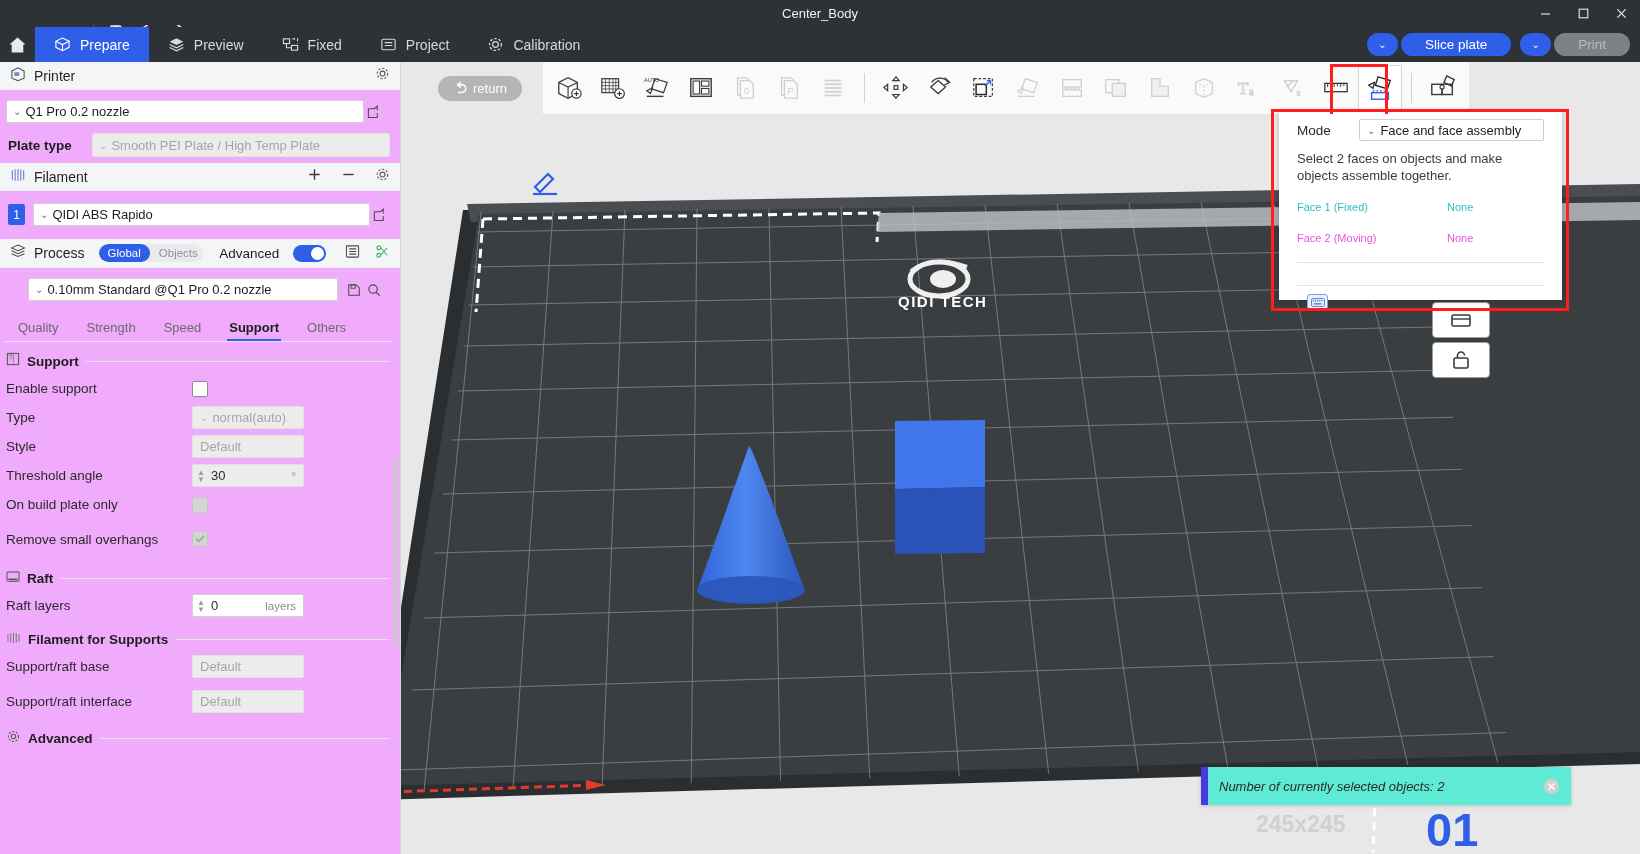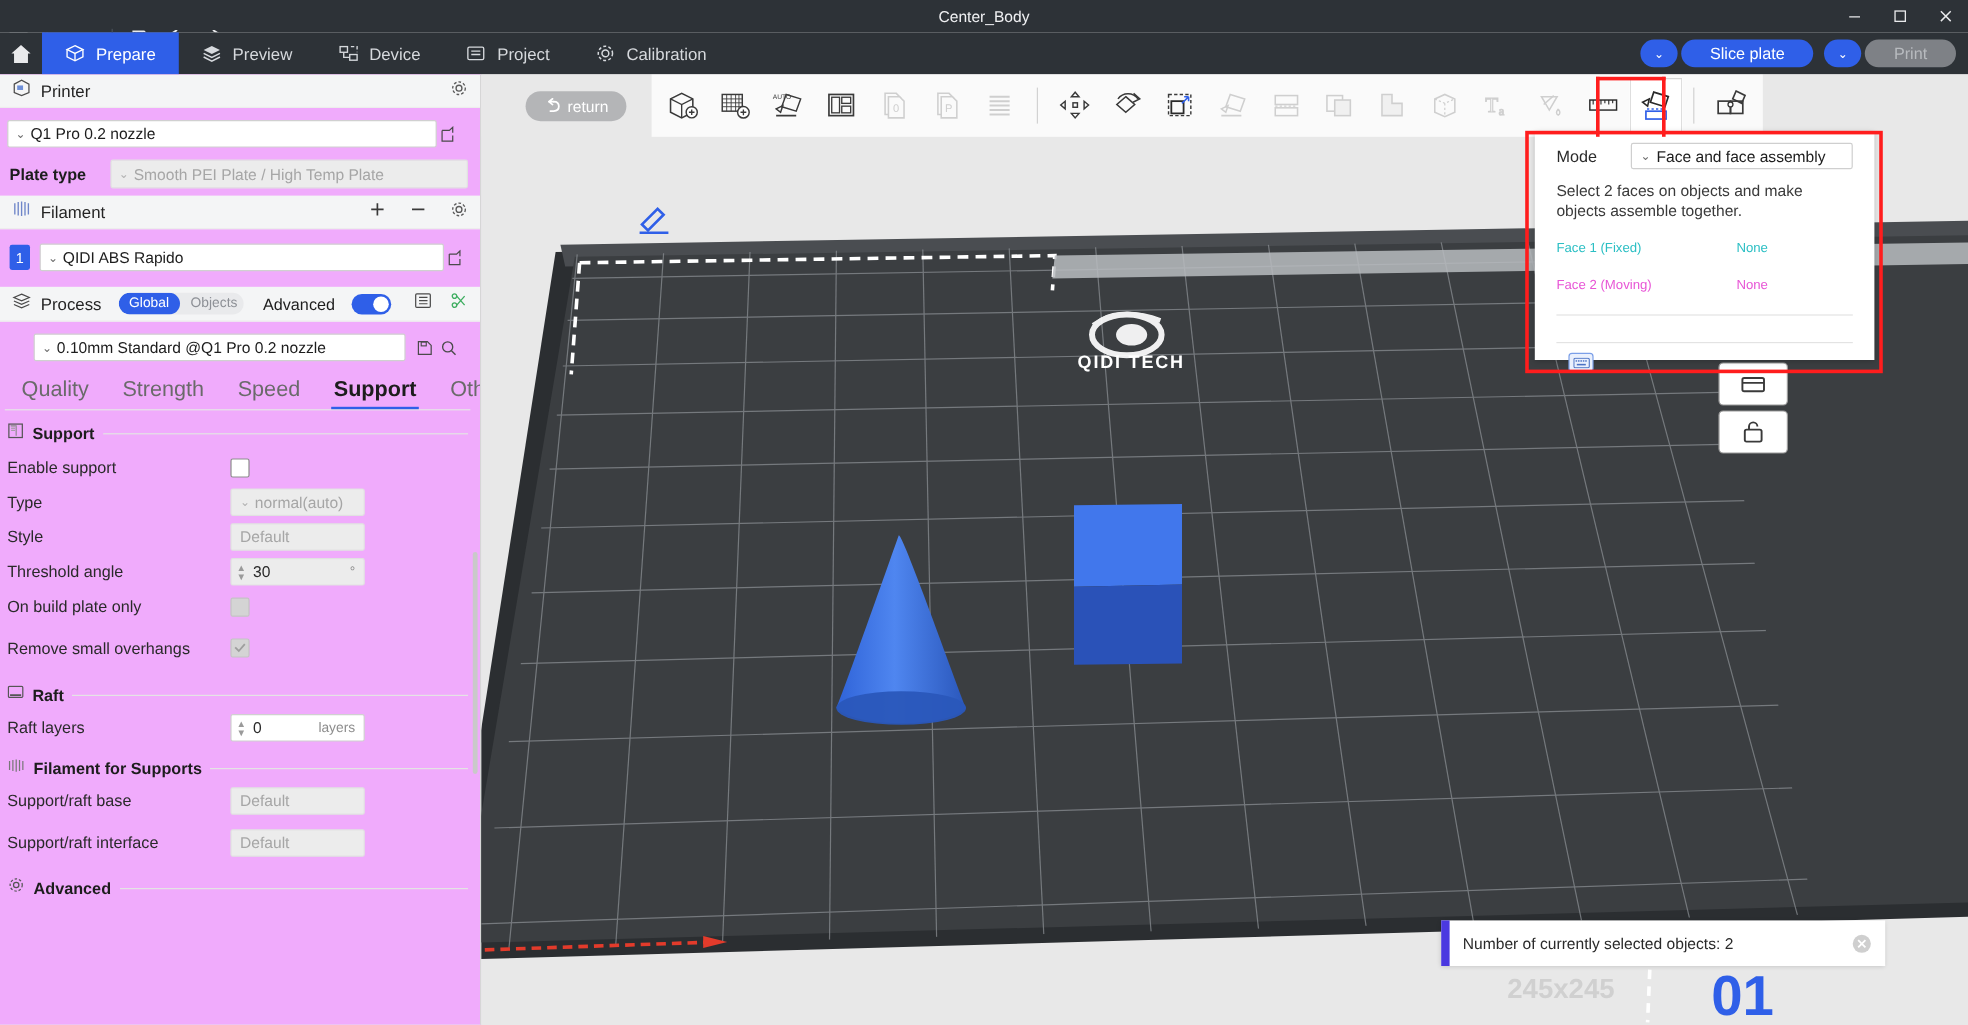--- a/index.html
+++ b/index.html
@@ -105,21 +105,21 @@
     width:34px;height:17px;border-radius:9px;background:#2f5fe8;position:relative;
   }
   .toggle i{
     position:absolute;right:2px;top:2px;width:13px;height:13px;border-radius:50%;background:#fff;
   }
   .tabsrow{
     display:flex;align-items:flex-end;gap:0;height:30px;
     border-bottom:1px solid #e6e6e6;
   }
   .ptab{
-    font-size:18px;color:#6a6a6a;padding:0 14px 6px 14px;position:relative;
+    font-size:13px;color:#6a6a6a;padding:0 14px 6px 14px;position:relative;
   }
   .ptab.active{color:#1d1d1d;font-weight:bold;}
   .ptab.active:after{
     content:"";position:absolute;left:12px;right:12px;bottom:0;height:2px;background:#2f5fe8;
   }
   .grp{
     display:flex;align-items:center;gap:7px;margin:10px 0 4px 0;
   }
   .grp .gt{font-size:13.5px;font-weight:bold;color:#1d1d1d;white-space:nowrap;}
   .grp .gl{flex:1;height:1px;background:#e4e4e4;}
@@ -187,22 +187,22 @@
   .kb-ico{
     width:19px;height:14px;border:1px solid #7b9fe8;border-radius:3px;background:#eaf0fd;
     display:flex;align-items:center;justify-content:center;
   }
   .redbox{
     position:absolute;border:3px solid #ff1d1d;box-sizing:border-box;pointer-events:none;
   }
 
   
   .notif{
-    position:absolute;left:1201px;top:767px;width:370px;height:38px;background:#ffffff;
-    display:flex;align-items:center;box-shadow:0 1px 4px rgba(0,0,0,.18);
+    position:absolute;left:1201px;top:767px;width:370px;height:38px;background:#5eead4;
+    display:flex;align-items:center;box-shadow:0 1px 4px rgba(0,0,0,.18);font-style:italic;
   }
   .notif .bar{width:7px;height:38px;background:#4b39e0;}
   .notif .txt{flex:1;font-size:13px;color:#2a2a2a;padding-left:11px;}
   .notif .cls{width:40px;display:flex;align-items:center;justify-content:center;}
 </style>
 </head>
 <body>
 
 <div id="app">
 
@@ -289,21 +289,21 @@
 
     <div class="mtab">
       <span class="mi">
         <svg width="17" height="17" viewBox="0 0 18 18">
             <rect x="1.5" y="3" width="6.5" height="5" fill="none" stroke="#d6d9dd" stroke-width="1.2"></rect>
             <path d="M11 3 H16.5 V8" fill="none" stroke="#d6d9dd" stroke-width="1.2" stroke-dasharray="3 2"></path>
             <rect x="10" y="10" width="6.5" height="5" fill="none" stroke="#d6d9dd" stroke-width="1.2"></rect>
             <path d="M4.7 8 V12.5 H10" fill="none" stroke="#d6d9dd" stroke-width="1.2"></path>
           </svg>
       </span>
-      <span>Device</span>
+      <span>Fixed</span>
     </div>
 
     <div class="mtab">
       <span class="mi">
         <svg width="17" height="17" viewBox="0 0 18 18">
             <rect x="2" y="3.5" width="14" height="11" rx="1.3" fill="none" stroke="#d6d9dd" stroke-width="1.2"></rect>
             <path d="M5 7 H13 M5 10 H13" stroke="#d6d9dd" stroke-width="1.2"></path>
           </svg>
       </span>
       <span>Project</span>

